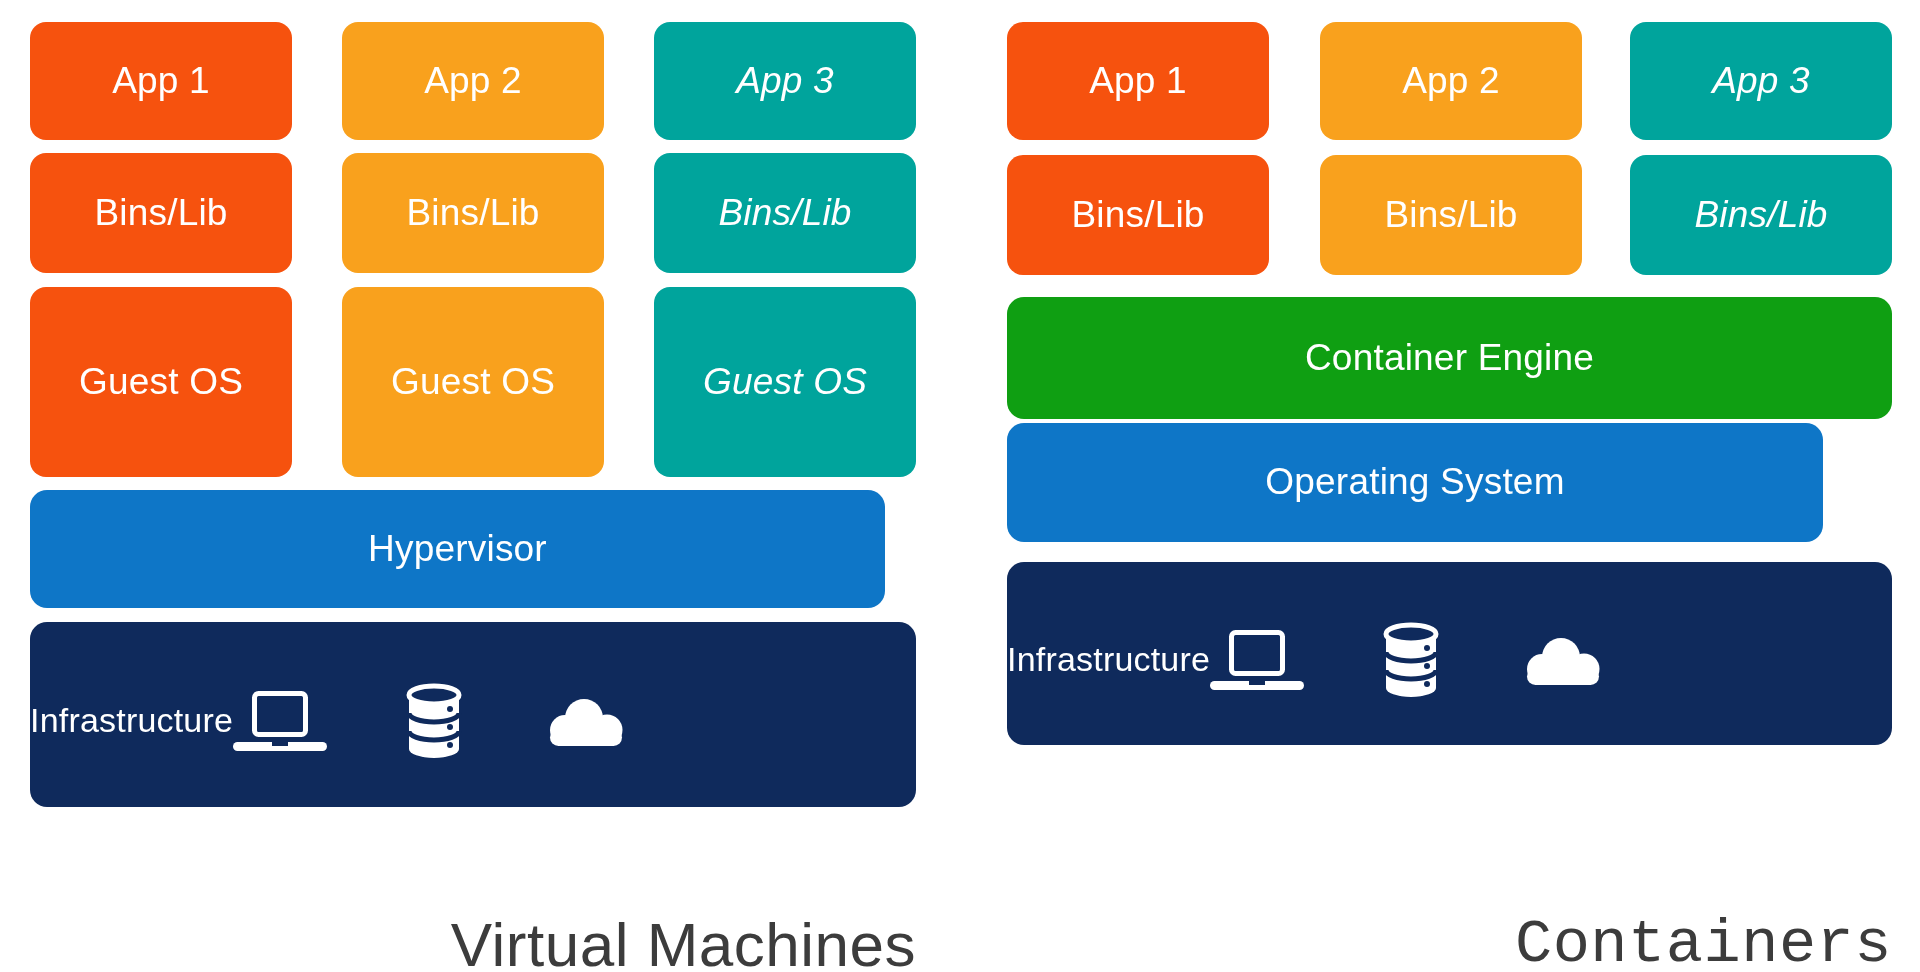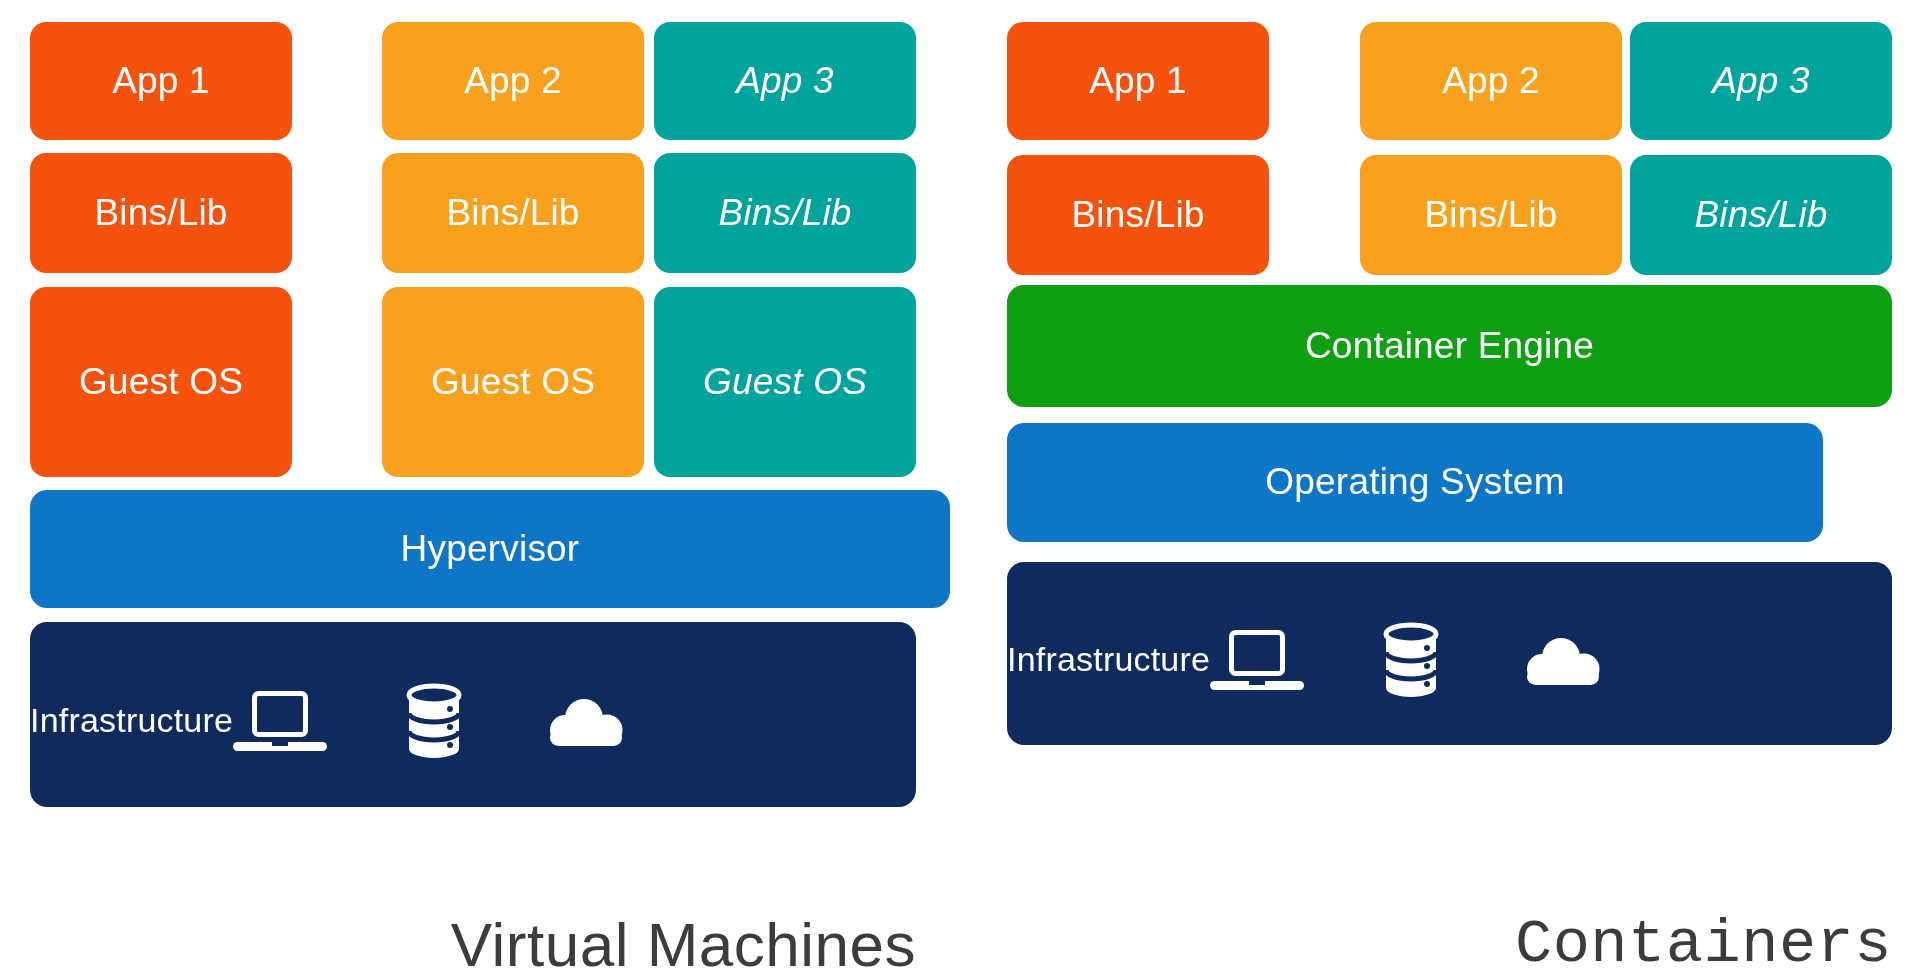--- a/index.html
+++ b/index.html
@@ -13,34 +13,34 @@
   .box{
     position:absolute;
     border-radius:16px;
     color:var(--box_text,#fff);
     display:flex;align-items:center;justify-content:center;
     font-size:37px;line-height:1.1;
     letter-spacing:0.2px;
   }
   .wide{border-radius:17px;}
   .bg-app1{background:var(--app1);}
-  .bg-app2{background:var(--app2);margin-left:40px;}
+  .bg-app2{background:var(--app2);}
   .bg-app3{background:var(--app3);font-style:italic;}
   .bg-blue{background:var(--layer_blue);}
   .bg-navy{background:var(--infrastructure_navy);}
-  .bg-green{background:var(--engine_green);}
+  .bg-green{background:var(--engine_green);margin-top:12px;}
 
   
   .l-c1{left:30px;width:262px;}
   .l-c2{left:342px;width:262px;}
   .l-c3{left:654px;width:262px;}
   .r1{top:22px;height:118px;}
   .r2{top:153px;height:120px;}
   .l-r3{top:287px;height:190px;}
-  .l-hyp{left:30px;top:490px;width:920px;height:118px;text-align:center;}
+  .l-hyp{left:30px;top:490px;width:855px;height:118px;text-align:center;}
   .l-infra{left:30px;top:622px;width:886px;height:185px;}
 
   
   .g-c1{left:1007px;width:262px;}
   .g-c2{left:1320px;width:262px;}
   .g-c3{left:1630px;width:262px;}
   .g-r2{top:155px;height:120px;}
   .g-eng{left:1007px;top:285px;width:885px;height:122px;}
   .g-os{left:1007px;top:423px;width:816px;height:119px;}
   .g-infra{left:1007px;top:562px;width:885px;height:183px;}

